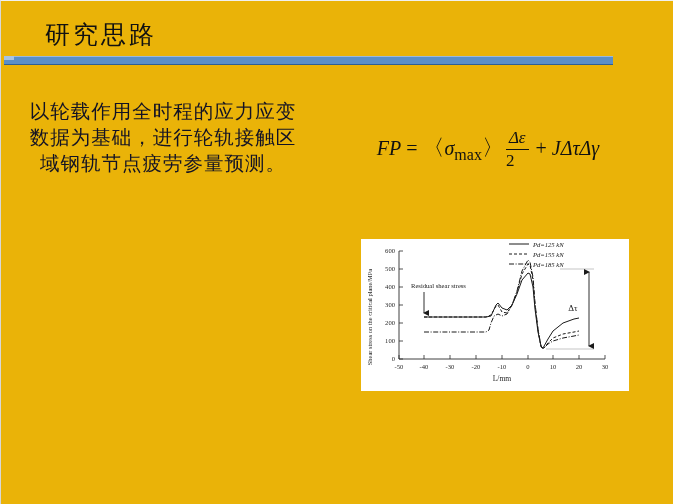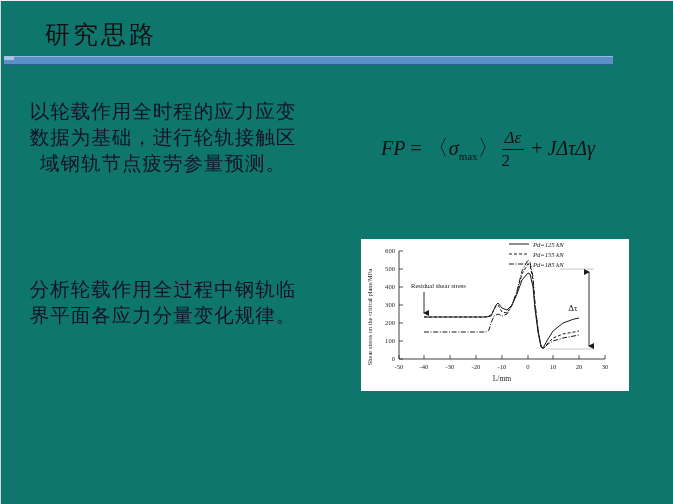--- a/index.html
+++ b/index.html
@@ -7,21 +7,21 @@
     padding: 0;
     background: #ffffff;
   }
   body {
     font-family: "Liberation Serif", serif;
   }
   .slide {
     position: relative;
     width: 673px;
     height: 504px;
-    background: #0f766e;
+    background: #eab308;
     overflow: hidden;
     border-left: 1px solid #d8d8d8;
     border-top: 1px solid #f0f0f0;
     box-sizing: border-box;
   }
 
   
   .slide-title {
     position: absolute;
     left: 44px;
@@ -93,21 +93,21 @@
     padding: 0 3px 1px 3px;
     border-bottom: 1.3px solid #111111;
     font-style: italic;
   }
   .frac .den {
     display: block;
     font-size: 17px;
     padding-top: 1px;
   }
   .angle { font-size: 22px; }
-  .sub { font-size: 11px; vertical-align: sub; font-style: normal; }
+  .sub { font-size: 16px; vertical-align: sub; font-style: normal; }
 
   
   .chart-wrap {
     position: absolute;
     left: 360px;
     top: 238px;
     width: 268px;
     height: 152px;
     background: #ffffff;
   }
@@ -125,21 +125,20 @@
 </head>
 <body>
 
 <div class="slide">
 
   <div class="slide-title">研究思路</div>
   <div class="title-rule"></div>
   <div class="title-rule-cap"></div>
 
   <div class="para para-1">以轮载作用全时程的应力应变数据为基础，进行轮轨接触区域钢轨节点疲劳参量预测。</div>
-  <div class="para para-2">分析轮载作用全过程中钢轨临界平面各应力分量变化规律。</div>
 
   <div class="formula">
     <span class="it">FP</span>
     <span>=</span>
     <span class="angle">〈</span><span class="it">σ</span><span class="sub">max</span><span class="angle">〉</span><span class="frac"><span class="num">Δε</span><span class="den">2</span></span>
     <span>+</span>
     <span class="it">JΔτΔγ</span>
   </div>
 
   <div class="chart-wrap">

